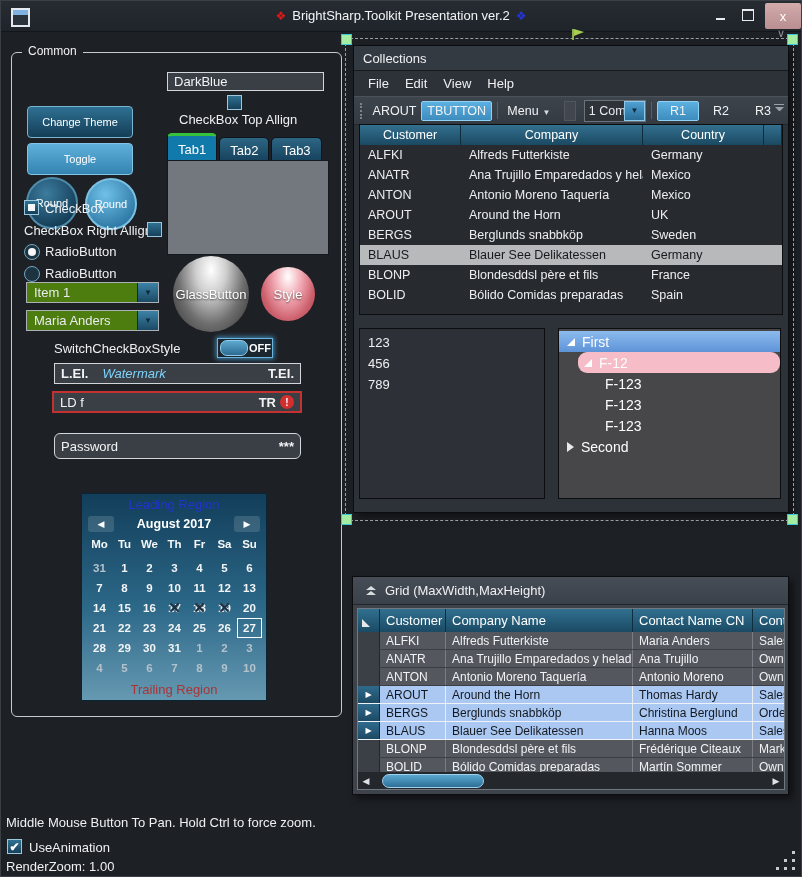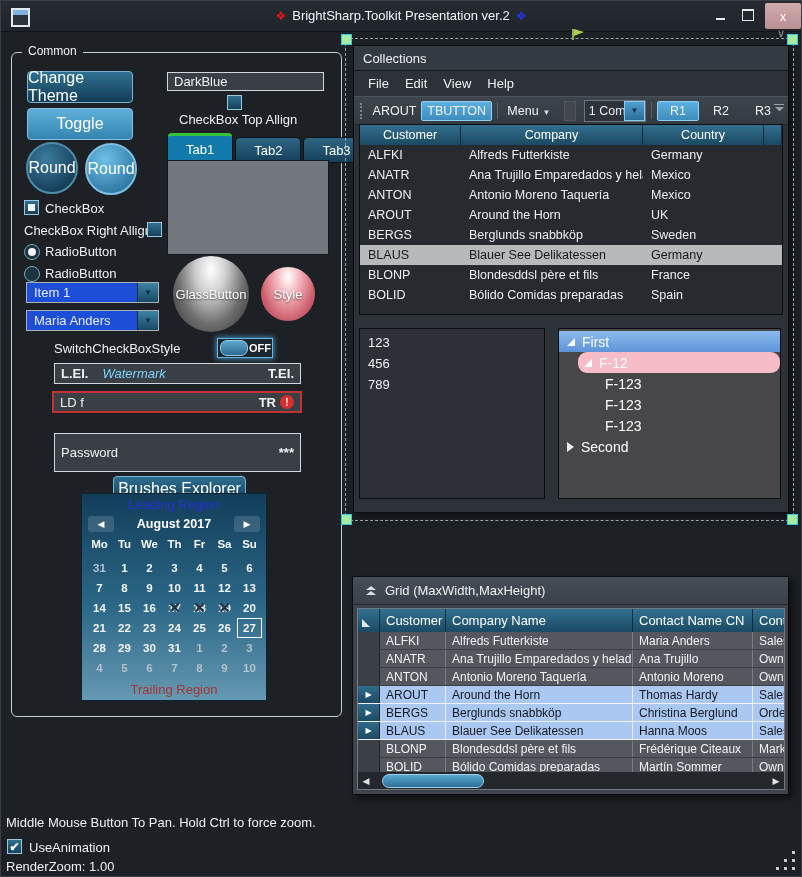--- a/index.html
+++ b/index.html
@@ -13,21 +13,21 @@
   .dia{font-size:12px;margin:0 6px;}
   .dia.red{color:#e01818;} .dia.blue{color:#2334e0;}
   .winbtn{position:absolute;top:0;height:28px;display:flex;align-items:center;justify-content:center;cursor:default;}
   .winbtn.min{left:706px;width:26px;} .winbtn.min i{width:9px;border-bottom:2px solid #e8eaec;margin-top:8px;}
   .winbtn.max{left:734px;width:26px;} .winbtn.max i{width:10px;height:9px;border:1px solid #e8eaec;border-top-width:2px;}
   .winbtn.close{left:764px;width:36px;top:2px;height:26px;background:linear-gradient(#d2abab,#b98f91);color:#fff;font-size:13px;border-radius:2px;}
   
   .groupbox{position:absolute;left:10px;top:51px;width:329px;height:663px;border:1px solid #c6cbd1;border-radius:6px;}
   .gb-legend{position:absolute;left:10px;top:-9px;background:#1d2025;padding:0 6px;font-size:12px;color:#f0f2f4;}
   
-  .btn{position:absolute;display:flex;align-items:center;justify-content:center;font-size:16px;color:#fff;border-radius:4px;cursor:default;}
+  .btn{position:absolute;display:flex;align-items:center;justify-content:center;font-size:11px;color:#fff;border-radius:4px;cursor:default;margin-top:35px;}
   .btn-dark{background:linear-gradient(#2e7092,#143d56);border:1px solid #79b5d3;}
   .btn-light{background:linear-gradient(#5fb0da,#3484b2);border:1px solid #83c4e6;}
   .round{border-radius:50%;}
   .round1{background:radial-gradient(circle at 38% 30%,#3c7c9e,#153e58 75%);border:2px solid #4e8cab;}
   .round2{background:radial-gradient(circle at 38% 30%,#6fc0e8,#2f7aa6 75%);border:2px solid #7cc0e2;}
   
   .textbox{position:absolute;background:#3a3f45;border:1px solid #d2d5d9;display:flex;align-items:center;font-size:13px;color:#f2f3f5;box-sizing:border-box;padding:0 6px;}
   .tb-left{font-weight:bold;margin-right:6px;}
   .tb-watermark{font-style:italic;color:#7dd3fc;flex:1;margin-left:8px;}
   .tb-right{font-weight:bold;margin-left:auto;}
@@ -35,27 +35,27 @@
   .err-badge{width:14px;height:14px;border-radius:50%;background:#d32f2f;color:#fff;font-size:10px;font-weight:bold;
              display:flex;align-items:center;justify-content:center;margin-left:4px;}
   
   .cbx{position:absolute;width:15px;height:15px;background:linear-gradient(#2f7192,#16405a);border:1px solid #9cc8de;box-sizing:border-box;}
   .cbx.checked::after{content:"";position:absolute;inset:3px;background:#f4f6f8;}
   .cbx.tick{display:flex;align-items:center;justify-content:center;color:#fff;font-size:12px;font-weight:bold;}
   .radio{position:absolute;width:14px;height:14px;border-radius:50%;background:#1e3340;border:1px solid #6fa9c6;}
   .radio.on::after{content:"";position:absolute;inset:3px;border-radius:50%;background:#f4f6f8;}
   .lbl{position:absolute;font-size:13px;color:#eef0f2;white-space:nowrap;}
   
-  .combo{position:absolute;background:#1d4ed8;border:1px solid #aab0b6;display:flex;align-items:center;box-sizing:border-box;}
+  .combo{position:absolute;background:#4d7c0f;border:1px solid #aab0b6;display:flex;align-items:center;box-sizing:border-box;}
   .combo .val{flex:1;font-size:13px;padding-left:7px;white-space:nowrap;overflow:hidden;}
   .combo .arrow{width:20px;align-self:stretch;background:linear-gradient(#3c82a6,#1b4a64);border-left:1px solid #0e2a3a;
                 display:flex;align-items:center;justify-content:center;color:#0c2a3c;font-size:8px;}
   
   .tabstrip{position:absolute;left:166px;top:132px;display:flex;align-items:flex-end;}
-  .tab{height:24px;padding:0 18px;display:flex;align-items:center;font-size:13px;color:#fff;
+  .tab{height:24px;padding:0 10px;display:flex;align-items:center;font-size:13px;color:#fff;
        background:linear-gradient(#2d6684,#15405b);border:1px solid #0d1категор4;border:1px solid #0d141a;border-radius:5px 5px 0 0;margin-right:2px;}
   .tab.sel{height:26px;background:#117aab;border-top:3px solid #37c23c;border-radius:5px 5px 0 0;}
   .tabcontent{position:absolute;left:166px;top:159px;width:160px;height:93px;background:#73777e;border:1px solid #15181c;}
   
   .glass{position:absolute;border-radius:50%;display:flex;align-items:center;justify-content:center;color:#fff;font-size:13px;text-shadow:0 1px 2px rgba(0,0,0,.6);}
   .glass-gray{background:radial-gradient(ellipse at 50% 18%,#ffffff 0%,#cfcfcf 28%,#6e6e6e 62%,#2e2e2e 100%);}
   .glass-pink{background:radial-gradient(ellipse at 50% 18%,#ffffff 0%,#f2aab4 35%,#cc5f6c 70%,#a8434f 100%);}
   
   .switch{position:absolute;left:216px;top:337px;width:54px;height:18px;background:#1b262e;border:1px solid #6ab6e0;
           box-shadow:0 0 5px 1px rgba(80,175,230,.75);display:flex;align-items:center;}
@@ -234,21 +234,21 @@
     <span class="tb-watermark">Watermark</span>
     <span class="tb-right">T.EI.</span>
   </div>
 
   <div class="textbox tb-error" style="left:51px;top:390px;width:250px;height:22px;">
     <span>LD f</span>
     <span class="tb-right">TR</span>
     <span class="err-badge">!</span>
   </div>
 
-  <div class="textbox" style="left:53px;top:432px;width:247px;height:39px;">
+  <div class="textbox" style="left:53px;top:432px;width:247px;height:26px;border-radius:6px;">
     <span>Password</span>
     <span class="tb-right">***</span>
   </div>
 
   <div class="btn btn-dark" style="left:112px;top:475px;width:131px;height:24px;">Brushes Explorer</div>
 
   <div class="calendar">
     <div class="cal-leading">Leading Region</div>
     <div class="cal-nav">
       <span class="cal-arrow">◀</span>

